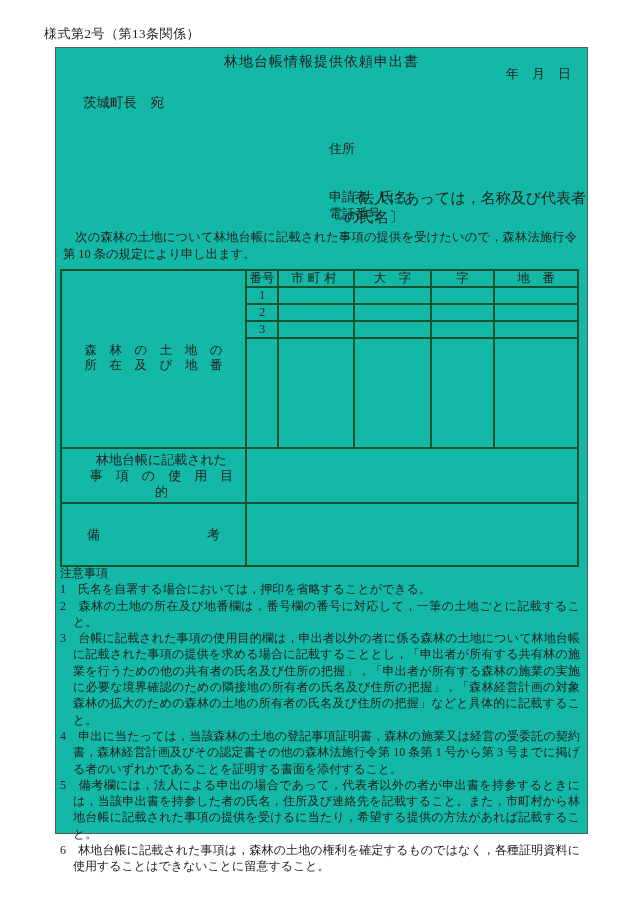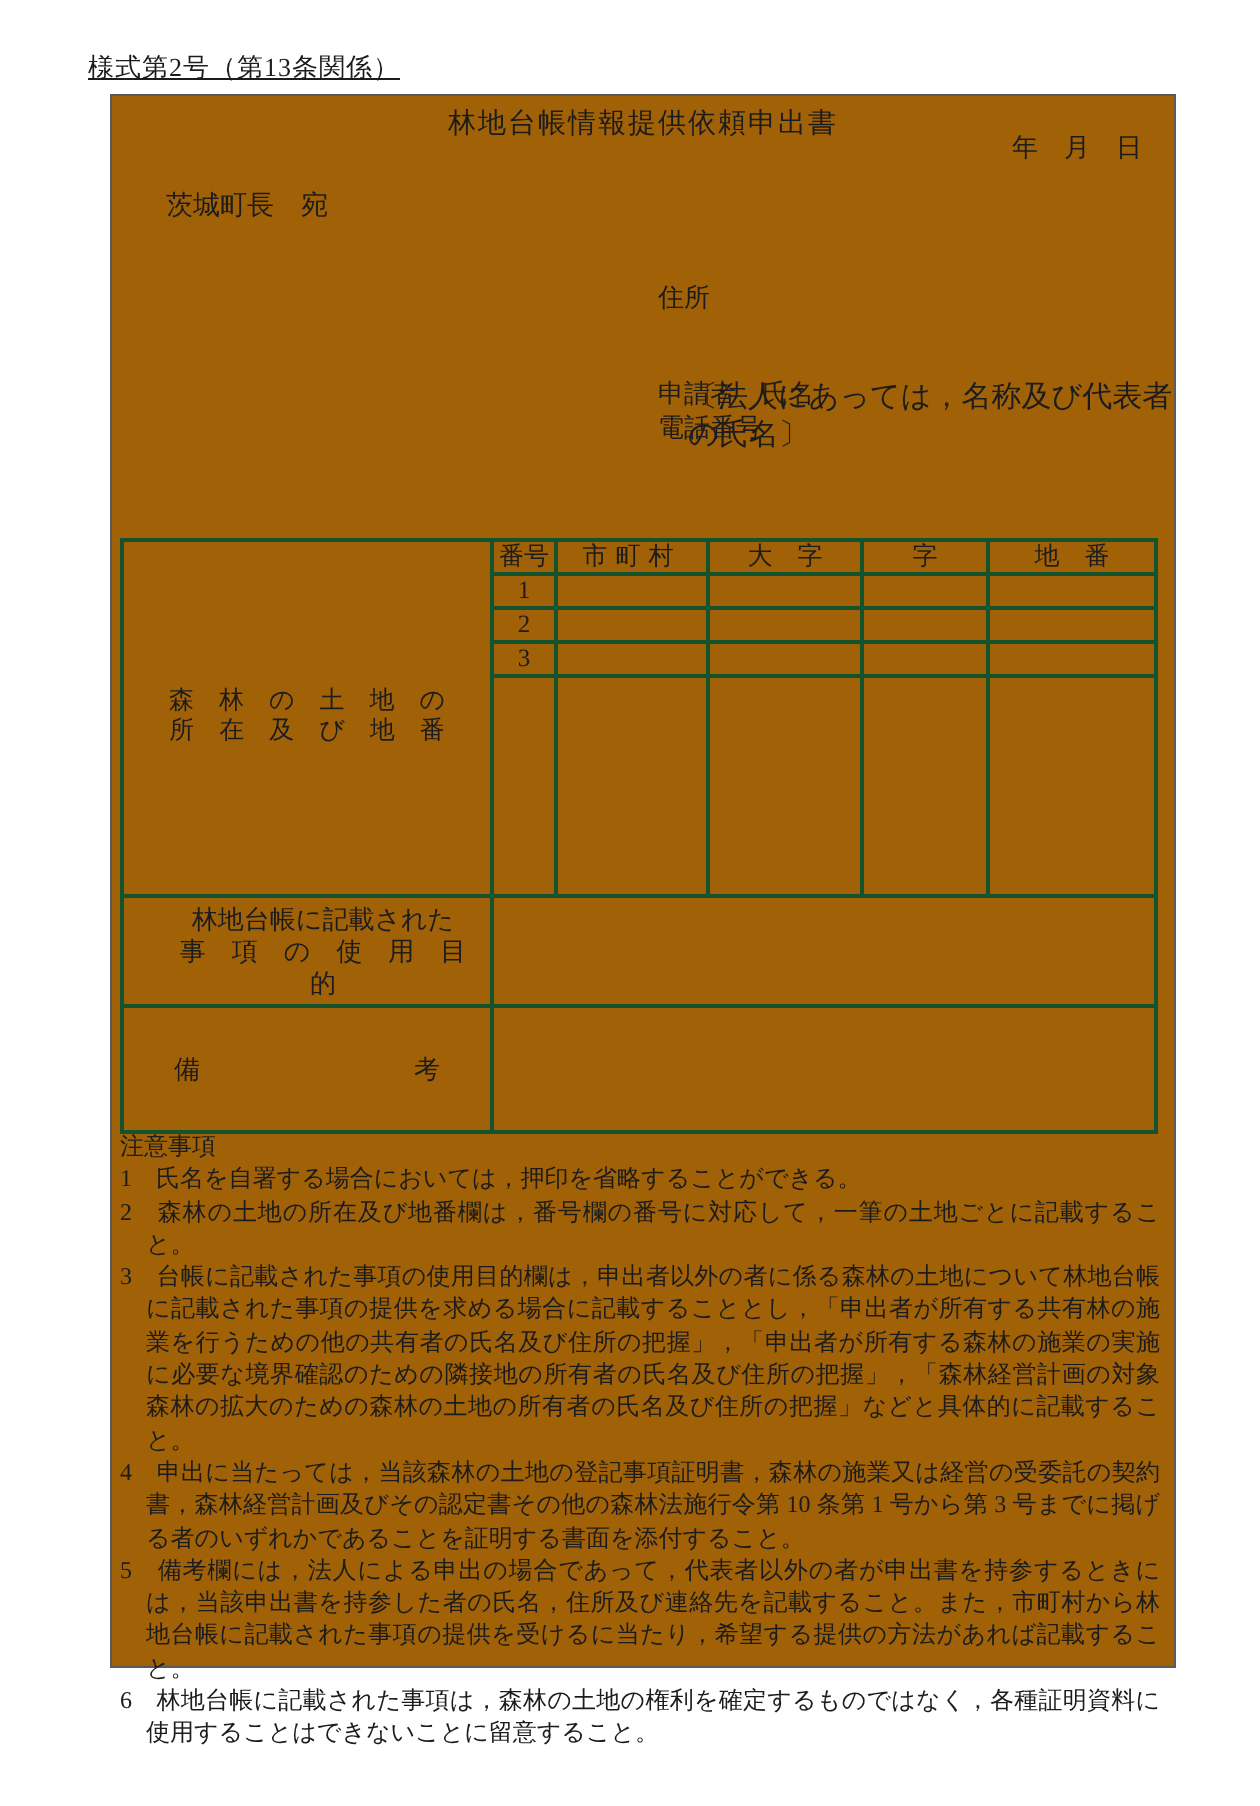--- a/index.html
+++ b/index.html
@@ -1,24 +1,24 @@
 <!DOCTYPE html>
 <html lang="ja"><head>
 <meta charset="utf-8">
 <style>
   html,body{margin:0;padding:0;}
   body{
     width:630px;height:903px;position:relative;background:#ffffff;
     font-family:"Liberation Serif","DejaVu Serif",serif;
     color:#1c1c1c;overflow:hidden;
   }
-  .form-label{position:absolute;left:44px;top:25px;font-size:13px;letter-spacing:.5px;text-decoration:underline;}
+  .form-label{position:absolute;left:44px;top:25px;font-size:13px;letter-spacing:.5px;}
   .sheet{
     position:absolute;left:55px;top:47px;width:531px;height:785px;
-    border:1px solid #5a5a5a;background:#a16207;
+    border:1px solid #5a5a5a;background:#14b8a6;
   }
   .title{position:absolute;left:0;top:5px;width:100%;text-align:center;
     font-size:14px;letter-spacing:1px;}
   .date-line{position:absolute;top:17px;right:16px;font-size:13px;}
   .addressee{position:absolute;left:27px;top:46px;font-size:13.5px;font-family:Liberation Serif, serif;}
   .addr-label{position:absolute;left:273px;top:92px;font-size:13px;}
   .name-label{position:absolute;left:273px;top:140px;font-size:13px;}
   .corp-note{position:absolute;left:288px;top:141px;font-size:15px;}
   .phone-label{position:absolute;left:273px;top:157px;font-size:13px;}
   .statement{position:absolute;left:7px;top:181px;width:514px;
@@ -53,20 +53,21 @@
 
   <div class="title">林地台帳情報提供依頼申出書</div>
   <div class="date-line">年　月　日</div>
   <div class="addressee">茨城町長　宛</div>
 
   <div class="addr-label">住所</div>
   <div class="name-label">申請者　氏名</div>
   <div class="corp-note">〔法人にあっては，名称及び代表者の氏名〕</div>
   <div class="phone-label">電話番号</div>
 
+  <div class="statement">次の森林の土地について林地台帳に記載された事項の提供を受けたいので，森林法施行令第 10 条の規定により申し出ます。</div>
 
   <table class="land">
     <colgroup>
       <col style="width:185px">
         <col style="width:32px">
         <col style="width:76px">
       <col style="width:77px">
         <col style="width:63px">
         <col style="width:84px">
     </colgroup>

